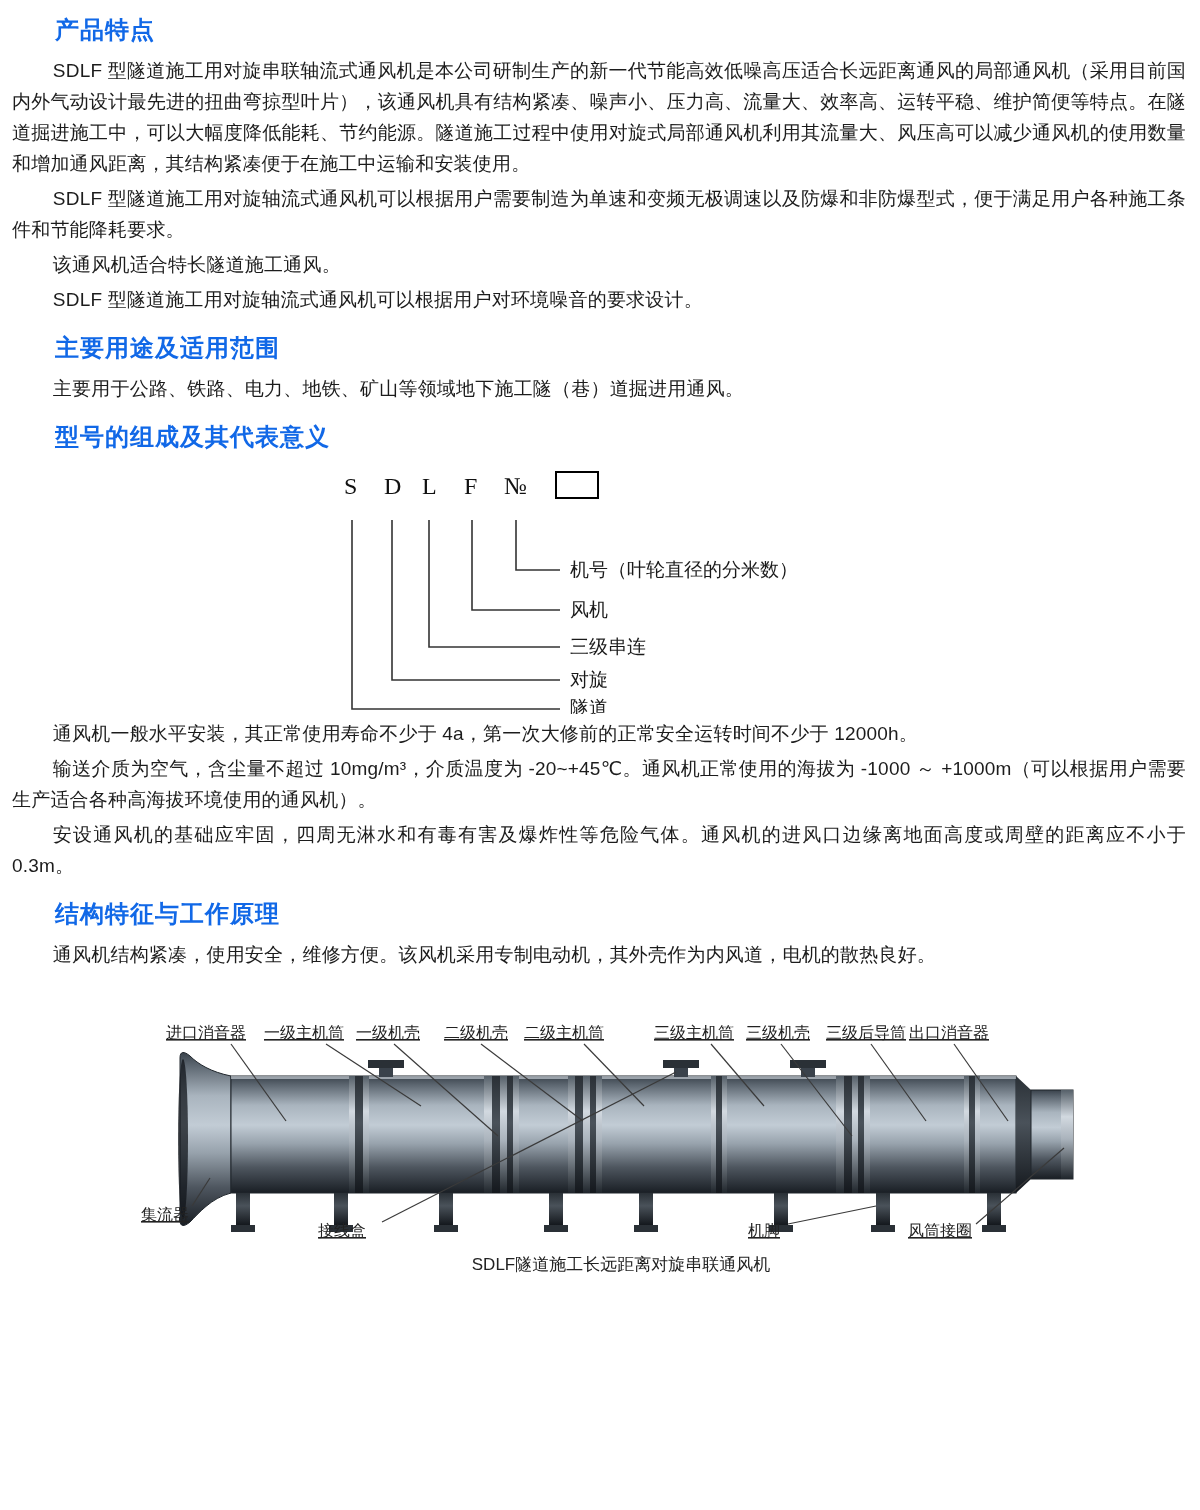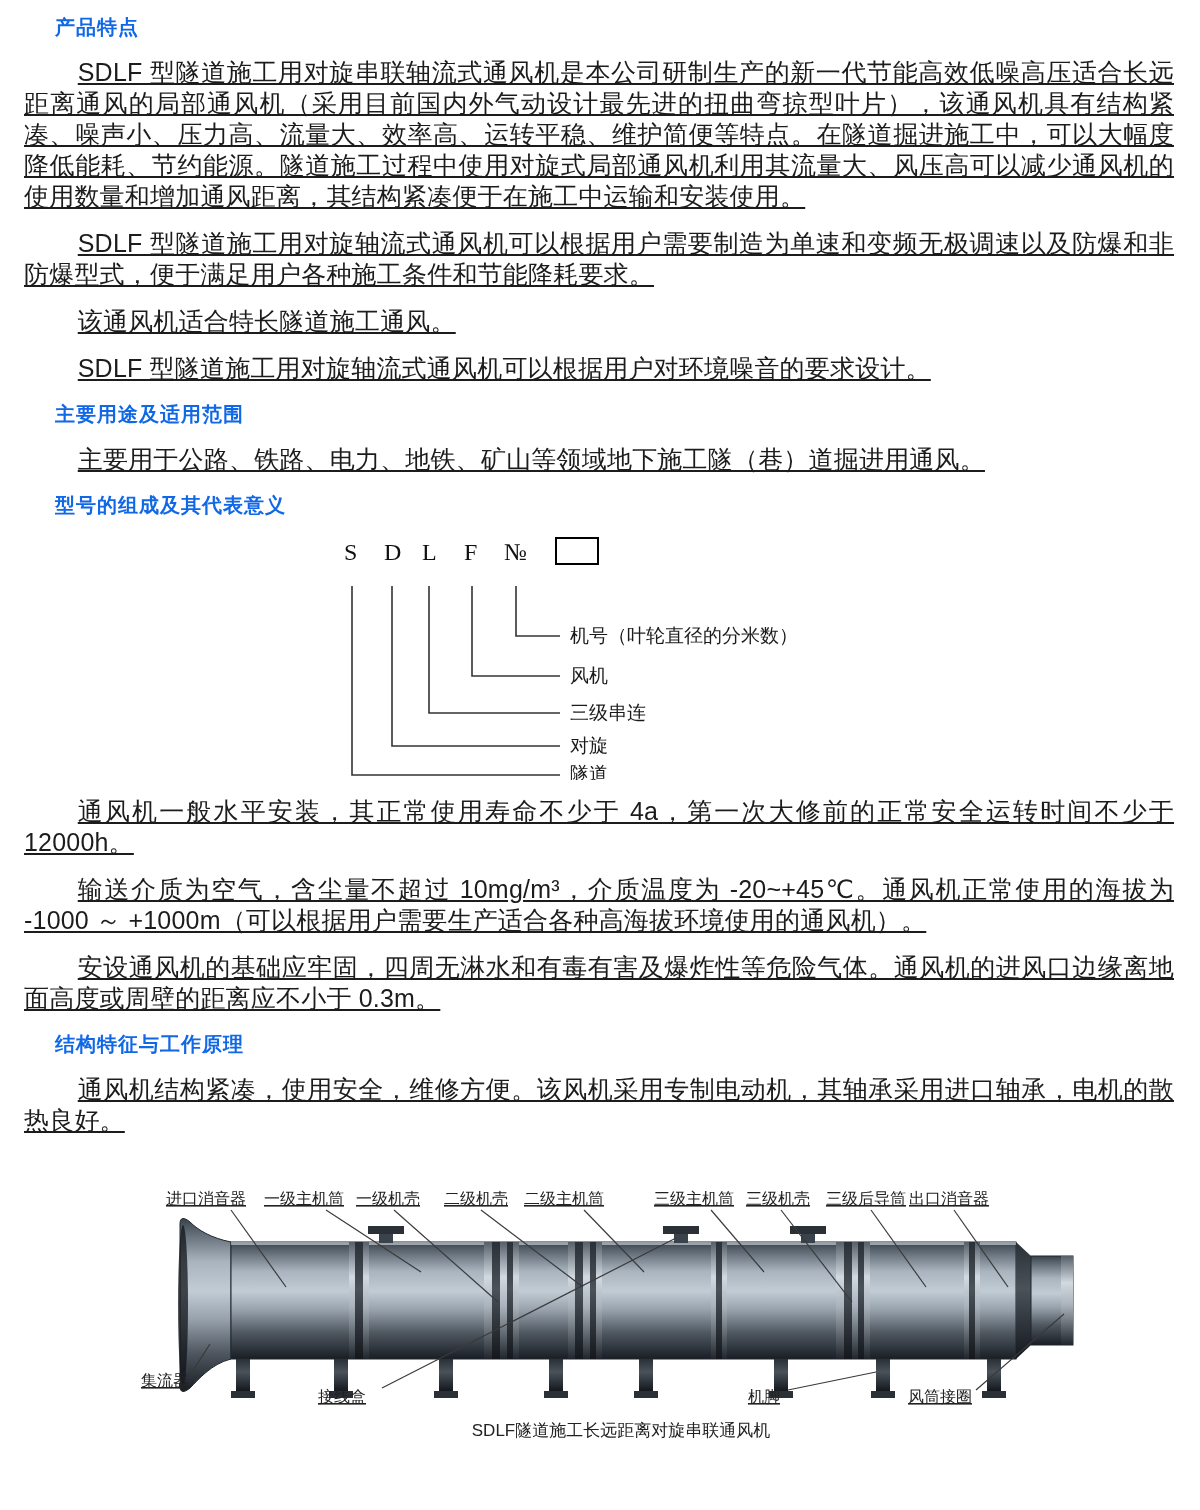--- a/index.html
+++ b/index.html
@@ -8,31 +8,30 @@
   }
   html,body{margin:0;padding:0;background:#ffffff;}
   body{
     width:1200px;height:1510px;overflow:hidden;
     font-family:"Liberation Sans","DejaVu Sans",sans-serif;
     color:var(--body-text);
   }
   .page{padding:6px 10px 0 8px;}
   h2.sec-h{
     color:var(--heading-blue);
-    font-size:20px;font-weight:bold;
+    font-size:24px;font-weight:bold;
     margin:17px 0 9px 47px;
     letter-spacing:1px;
   }
   h2.first{margin-top:8px;}
   p.body{
-    font-size:25px;line-height:31px;margin:16px;
+    font-size:19px;line-height:31px;margin:4px;
     text-indent:2.15em;
     text-align:justify;text-justify:inter-ideograph;
     letter-spacing:0.2px;
-    text-decoration:underline;
   }
   
   .model-fig{margin:4px 0 0 280px;height:252px;}
   .model-fig svg{display:block;}
   .mletter{font-family:"Liberation Serif","DejaVu Serif",serif;font-size:24px;fill:#111;}
   .mlabel{font-size:19px;fill:#1a1a1a;}
   .mline{stroke:#333;stroke-width:1.6;fill:none;}
   .mbox{fill:none;stroke:#000;stroke-width:2;}
   
   .fan-fig{margin:36px 0 0 128px;}
@@ -81,21 +80,21 @@
       <text class="mlabel" x="282" y="252">隧道</text>
     </svg>
   </div>
 
   <p class="body">通风机一般水平安装，其正常使用寿命不少于 4a，第一次大修前的正常安全运转时间不少于 12000h。</p>
   <p class="body">输送介质为空气，含尘量不超过 10mg/m³，介质温度为 -20~+45℃。通风机正常使用的海拔为 -1000 ～ +1000m（可以根据用户需要生产适合各种高海拔环境使用的通风机）。</p>
   <p class="body">安设通风机的基础应牢固，四周无淋水和有毒有害及爆炸性等危险气体。通风机的进风口边缘离地面高度或周壁的距离应不小于 0.3m。</p>
 
   <h2 class="sec-h">结构特征与工作原理</h2>
 
-  <p class="body">通风机结构紧凑，使用安全，维修方便。该风机采用专制电动机，其轴承采用进口轴承，电机的散热良好。</p>
+  <p class="body">通风机结构紧凑，使用安全，维修方便。该风机采用专制电动机，其外壳作为内风道，电机的散热良好。</p>
 
   <div class="fan-fig">
     <svg width="950" height="276" viewBox="0 0 950 276">
       <defs>
         <linearGradient id="gBody" x1="0" y1="0" x2="0" y2="1">
           <stop offset="0" stop-color="#39424b"></stop>
           <stop offset="0.07" stop-color="#5a646e"></stop>
           <stop offset="0.25" stop-color="#a9b4be"></stop>
           <stop offset="0.42" stop-color="#c2ccd5"></stop>
           <stop offset="0.58" stop-color="#97a2ac"></stop>

